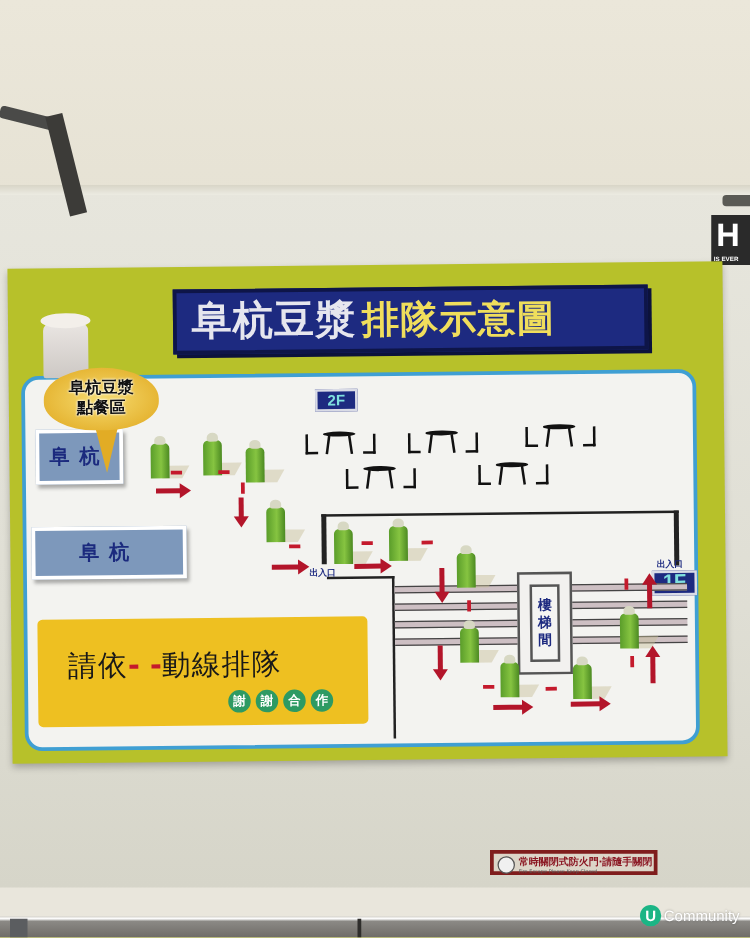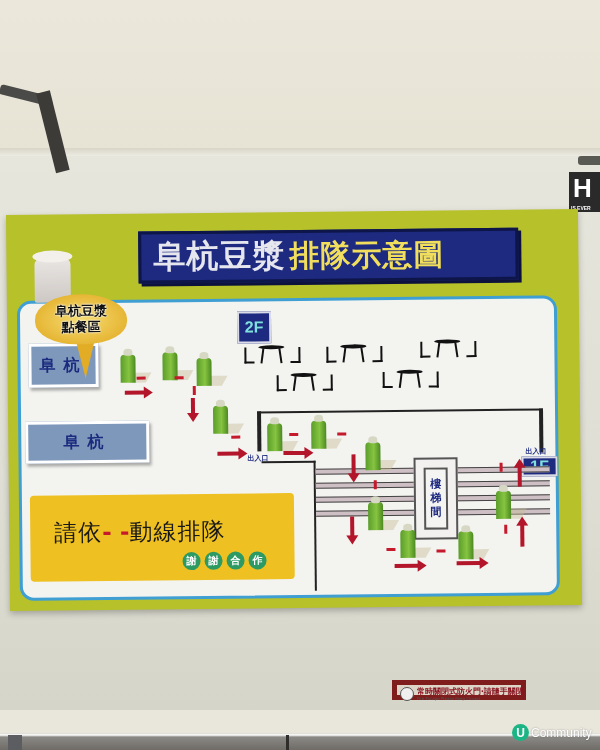--- a/index.html
+++ b/index.html
@@ -142,21 +142,21 @@
     background: #eec021; border-radius: 4px;
   }
   .notice-main { position: absolute; left: 24px; top: 22px; font-size: 23px; color: #181818; letter-spacing: 1px; }
   .notice-main .dash { color: #c41a2c; font-weight: bold; letter-spacing: 0; }
   .badges { position: absolute; right: 28px; top: 58px; display: flex; gap: 4px; }
   .badge { width: 18px; height: 18px; border-radius: 50%; background: #2d9a63;
     color: #fff; font-size: 10px; font-weight: bold; display: flex; align-items: center; justify-content: center; }
 
   .fire-sign {
     position: absolute; left: 392px; top: 680px; width: 134px; height: 20px;
-    background: #dcd5c8; border: 5px solid #7f1d1d;
+    background: #dcd5c8; border: 3px solid #7f1d1d;
   }
   .fire-sign .logo { position: absolute; left: 3px; top: 2px; width: 14px; height: 14px; border-radius: 50%; border: 1px solid #555; background: #f0f0f0; }
   .fire-sign .zh { position: absolute; left: 20px; top: 1px; font-size: 8px; color: #8a1521; font-weight: bold; white-space: nowrap; }
   .fire-sign .en { position: absolute; left: 20px; top: 11px; font-size: 4px; color: #555; white-space: nowrap; }
 
   .counter-top {
     position: absolute; left: 0; top: 733px; width: 600px; height: 17px;
     background: linear-gradient(180deg, #d6d4cd 0px, #ffffff 2px, #8b8985 4px, #6f6c68 100%);
   }
   .counter-seam { position: absolute; left: 286px; top: 735px; width: 3px; height: 15px; background: #2e2d2b; }
@@ -186,21 +186,21 @@
 </div>
 
 <div class="poster">
   <div class="title-plate">
     <span class="title-white">阜杭豆漿</span>
     <span class="title-yellow">排隊示意圖</span>
   </div>
 
   <div class="poster-inner">
 
-    <div class="floor-tag" style="left:217px;top:10px;width:34px;height:32px;font-size:16px;">2F</div>
+    <div class="floor-tag" style="left:232px;top:10px;width:34px;height:18px;font-size:12px;">2F</div>
     <div class="floor-tag" style="left:500px;top:158px;width:36px;height:20px;font-size:16px;">1F</div>
 
     <div class="counter" style="left:8px;top:40px;width:70px;height:44px;">阜杭</div>
     <div class="counter" style="left:4px;top:118px;width:124px;height:42px;">阜杭</div>
 
     <div class="table" style="left:222px;top:44px;">
         <div class="chair1"></div>
         <div class="top"></div>
         <div class="leg1"></div>
         <div class="leg2"></div>

